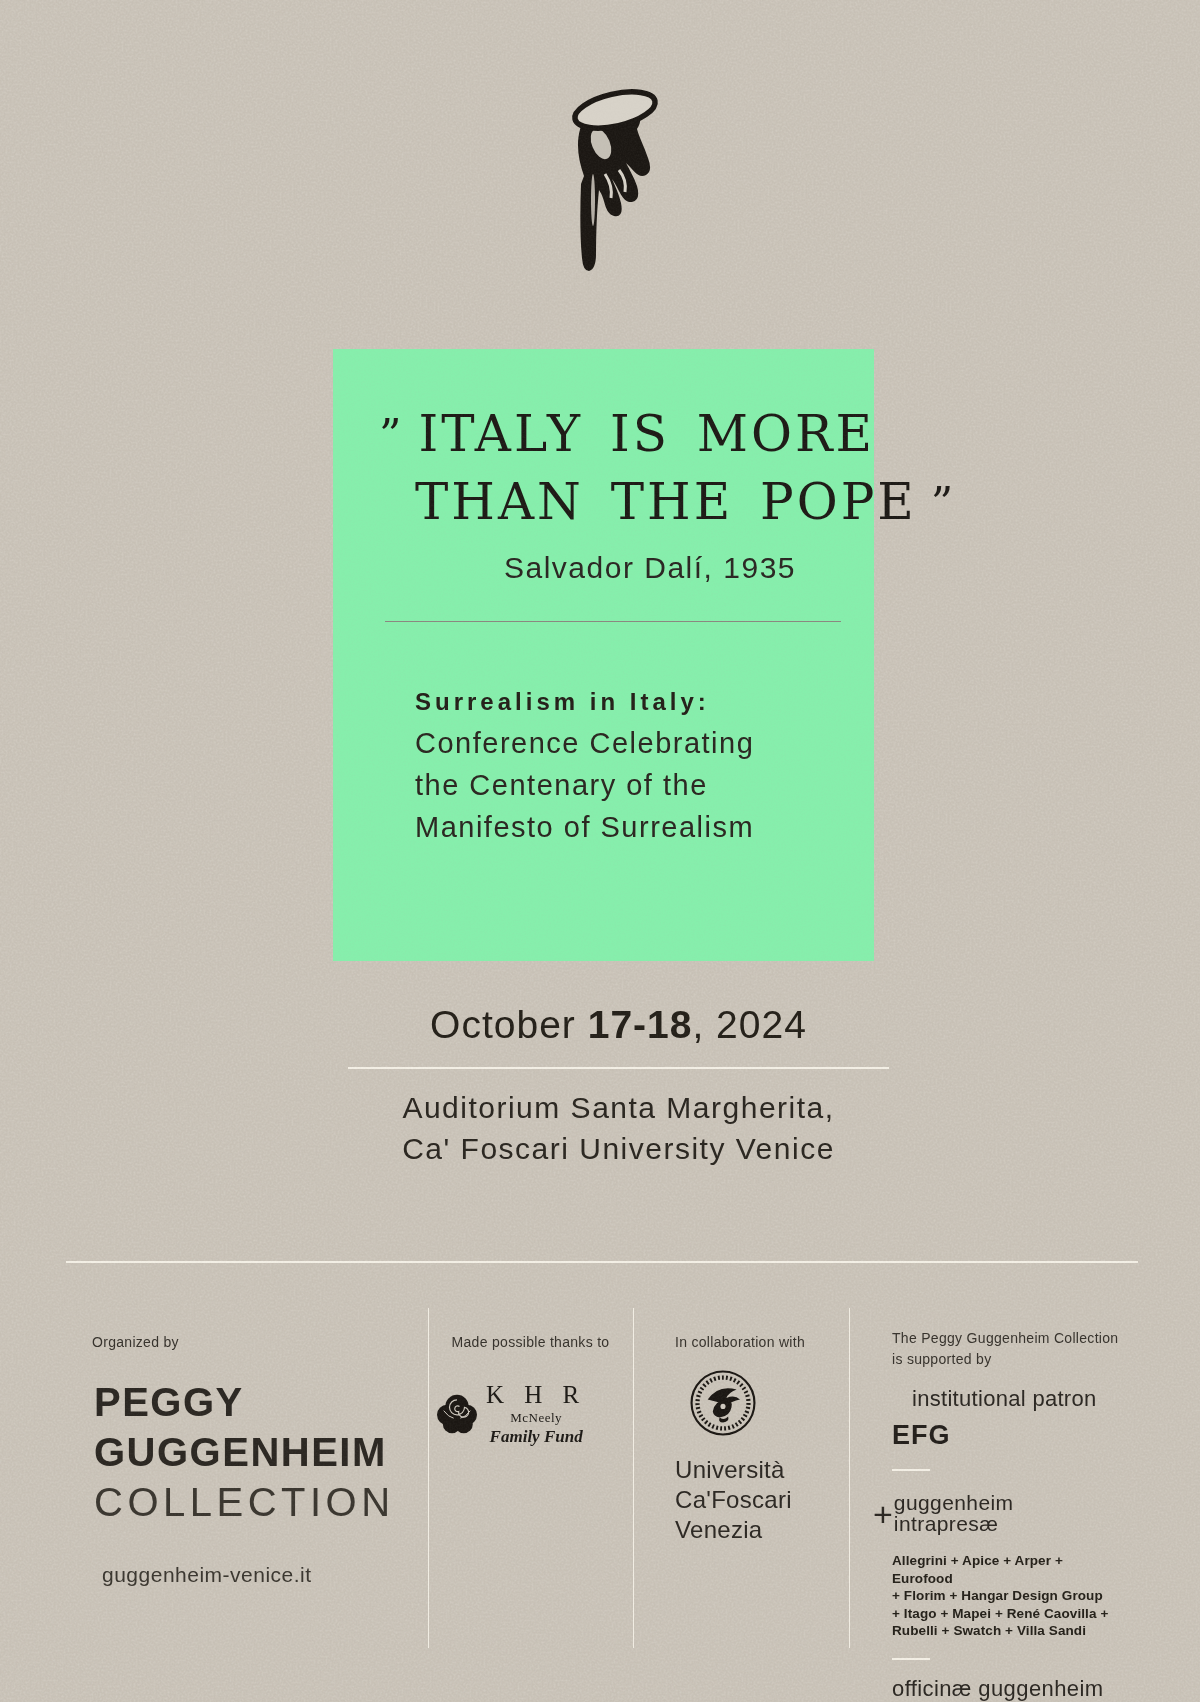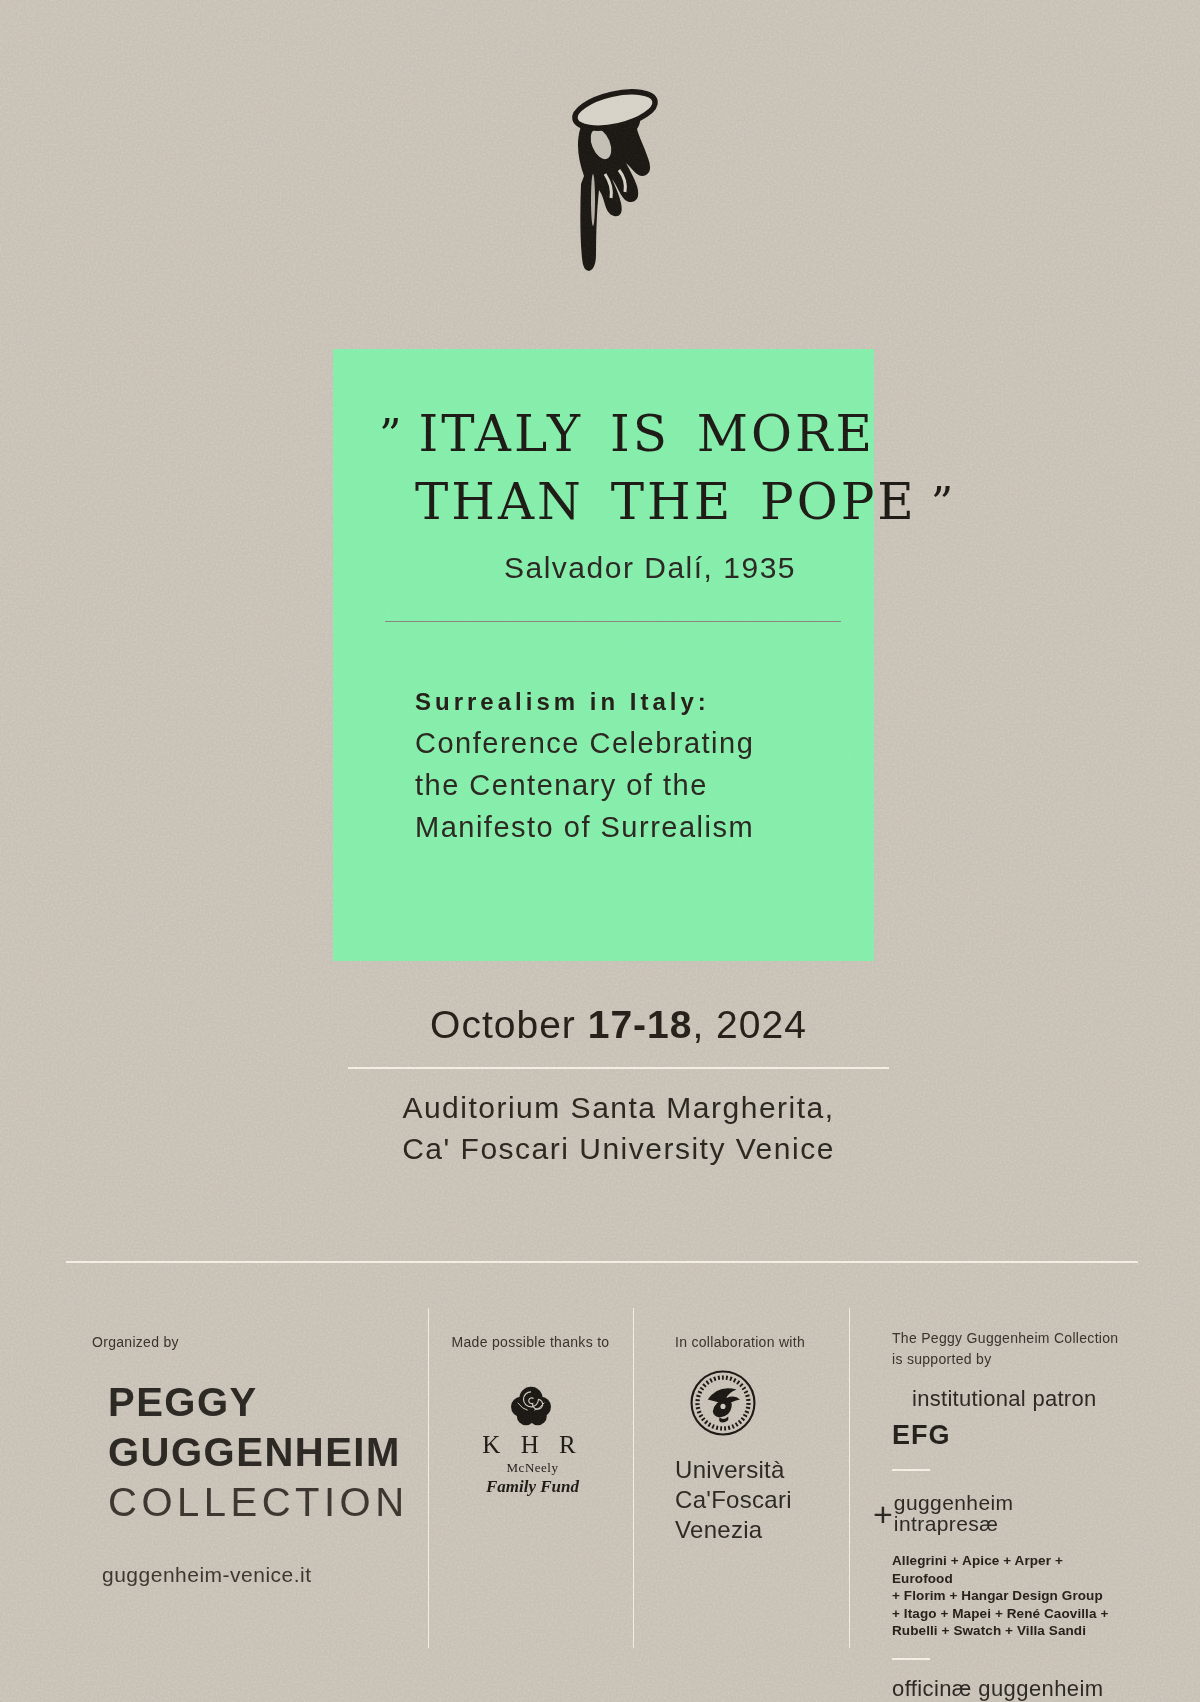--- a/index.html
+++ b/index.html
@@ -52,26 +52,26 @@
   .venue{margin-top:18px;font-size:30px;line-height:41px;letter-spacing:1.5px;color:#2a2620;}
 
   
   .footer-divider{position:absolute;left:66px;top:1261px;width:1072px;height:2px;background:#f4f0e6;}
   .vline{position:absolute;top:1308px;height:340px;width:1px;background:#f2eee4;}
   .vline1{left:428px;}.vline2{left:633px;}.vline3{left:849px;}
 
   .col-label{font-size:14px;letter-spacing:.3px;color:#36322c;line-height:21px;}
 
   .col1{position:absolute;left:92px;top:1332px;width:330px;}
-  .pgc{margin-top:24px;margin-left:16px;font-size:40px;line-height:50px;letter-spacing:1.5px;font-weight:600;color:#2b2722;}
+  .pgc{margin-top:24px;margin-left:2px;font-size:40px;line-height:50px;letter-spacing:1.5px;font-weight:600;color:#2b2722;}
   .pgc-light{font-weight:400;letter-spacing:4.5px;color:#3a362f;}
   .website{margin-top:36px;margin-left:10px;font-size:21px;letter-spacing:.5px;color:#3a362f;}
 
   .col2{position:absolute;left:432px;top:1332px;width:197px;text-align:center;}
-  .khr-row{margin-top:28px;display:flex;align-items:center;justify-content:flex-start;flex-direction:column;}
+  .khr-row{margin-top:28px;display:flex;align-items:center;justify-content:flex-start;}
   .khr-rose{width:50px;height:50px;flex:0 0 auto;}
   .khr-text{margin-left:4px;text-align:center;font-family:"Liberation Serif","DejaVu Serif",serif;color:#1d1a16;}
   .khr-initials{font-size:25px;letter-spacing:7px;}
   .khr-mcneely{font-size:13px;margin-top:1px;letter-spacing:.5px;}
   .khr-fund{font-size:17px;font-style:italic;font-weight:bold;margin-top:1px;}
 
   .col3{position:absolute;left:675px;top:1332px;width:160px;}
   .seal{width:68px;height:68px;margin:16px 0 0 14px;}
   .uni{margin-top:14px;font-size:24px;line-height:30px;letter-spacing:.3px;color:#2c2823;}
 

